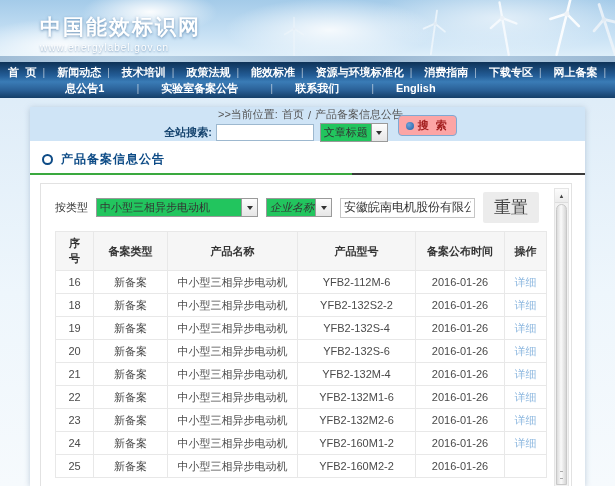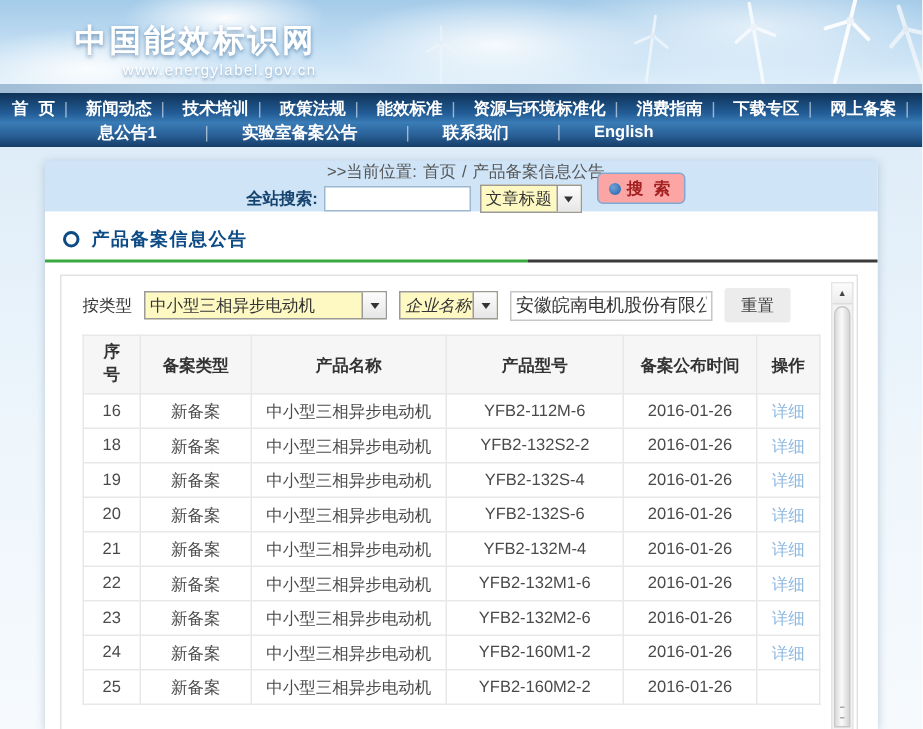--- a/index.html
+++ b/index.html
@@ -8,21 +8,21 @@
     font-family:"Liberation Sans","DejaVu Sans",sans-serif;}
 
   
   .banner{position:relative;height:62px;
     background:
       radial-gradient(90px 30px at 150px 12px, rgba(255,255,255,.95), rgba(255,255,255,0) 75%),
       radial-gradient(140px 42px at 330px 30px, rgba(255,255,255,.85), rgba(255,255,255,0) 75%),
       radial-gradient(120px 36px at 60px 46px, rgba(255,255,255,.9), rgba(255,255,255,0) 75%),
       radial-gradient(170px 48px at 500px 18px, rgba(255,255,255,.6), rgba(255,255,255,0) 75%),
       linear-gradient(180deg,#a4cbe9 0%,#c6e0f4 55%,#e4f2fb 100%);}
-  .logo{position:absolute;left:50px;top:13px;text-align:right;}
+  .logo{position:absolute;left:40px;top:13px;text-align:left;}
   .site-title{font-size:21px;font-weight:bold;color:#fff;letter-spacing:2px;
     text-shadow:0 1px 3px rgba(40,90,140,.6);}
   .site-url{font-size:10px;color:#fff;letter-spacing:1px;margin-top:1px;
     text-shadow:0 1px 2px rgba(40,90,140,.55);}
   .turbine{position:absolute;bottom:5px;}
   .t1{left:282px;width:24px;height:42px;opacity:.5;}
   .t2{left:420px;width:28px;height:50px;opacity:.75;}
   .t3{left:487px;width:34px;height:58px;opacity:.9;}
   .t4{left:543px;width:42px;height:64px;}
   .t5{left:588px;width:38px;height:56px;opacity:.85;}
@@ -47,21 +47,21 @@
   .content{position:relative;width:555px;margin:9px 0 0 30px;
     box-shadow:0 1px 6px rgba(110,140,170,.4);}
   .crumb-band{height:34px;background:#cfe4f6;display:flex;align-items:center;
     justify-content:space-between;padding:0 6px 0 12px;box-sizing:border-box;flex-direction:column;}
   .crumb{font-size:11px;color:#555;display:flex;gap:4px;align-items:center;}
   .crumb-link{cursor:pointer;}
   .site-search{display:flex;align-items:center;}
   .ss-label{font-size:11px;font-weight:bold;color:#16446f;margin-right:4px;}
   .ss-input{width:92px;height:15px;border:1px solid #9db8cf;background:#fff;
     font-size:11px;padding:0 2px;}
-  .fake-select{display:inline-flex;align-items:stretch;height:19px;background:#fef9c3;
+  .fake-select{display:inline-flex;align-items:stretch;height:19px;background:#22c55e;
     border:1px solid #9a9a9a;box-sizing:border-box;cursor:pointer;}
   .sel-text{font-size:11px;color:#333;padding:1px 3px 0;white-space:nowrap;overflow:hidden;}
   .sel-btn{width:15px;background:linear-gradient(#fdfdfd,#e6e6e6);
     border-left:1px solid #9a9a9a;display:flex;align-items:center;justify-content:center;}
   .arrow-down{width:0;height:0;border-left:3px solid transparent;
     border-right:3px solid transparent;border-top:4px solid #333;}
   .ss-select{margin-left:6px;}
   .top-search-btn{display:inline-flex;align-items:center;gap:4px;margin-left:10px;
     position:relative;top:-7px;background:#fca5a5;border:1px solid #7fa9d3;border-radius:4px;
     padding:2px 7px;font-size:11px;font-weight:bold;color:#a32020;letter-spacing:2px;cursor:pointer;}
@@ -78,21 +78,21 @@
 
   .panel{position:relative;margin:8px 13px 0 10px;border:1px solid #e2e2e2;
     height:305px;padding:8px 0 0 14px;box-sizing:border-box;background:#fff;}
   .filter-row{display:flex;align-items:center;gap:8px;font-size:11px;color:#333;}
   .type-select .sel-text{width:138px;}
   .field-select .sel-text{width:42px;font-style:italic;}
   .company-input{width:135px;height:20px;border:1px solid #c6c6c6;font-size:12px;
     padding:0 3px;color:#333;box-sizing:border-box;}
   .btn-search{background:#32a87e;border:none;color:#fff;font-size:11px;
     padding:4px 11px;border-radius:2px;cursor:pointer;}
-  .btn-reset{background:#ececec;border:none;color:#444;font-size:11px;
+  .btn-reset{background:#ececec;border:none;color:#444;font-size:17px;
     padding:4px 11px;border-radius:2px;cursor:pointer;}
 
   table.grid{border-collapse:collapse;table-layout:fixed;width:491px;margin-top:8px;}
   .grid th,.grid td{border:1px solid #e8e8e8;font-size:11px;text-align:center;}
   .grid th{background:#f6f6f6;color:#333;font-weight:bold;height:34px;padding:2px;}
   .grid th:first-child span{display:inline-block;width:12px;line-height:1.35;}
   .grid td{height:22px;color:#4a4a4a;padding:0 2px;white-space:nowrap;overflow:hidden;}
   .col-seq{width:38px;} .col-type{width:74px;} .col-name{width:130px;}
   .col-model{width:118px;} .col-date{width:89px;} .col-act{width:42px;}
   .detail-link{color:#8fb9e0;text-decoration:none;cursor:pointer;}

